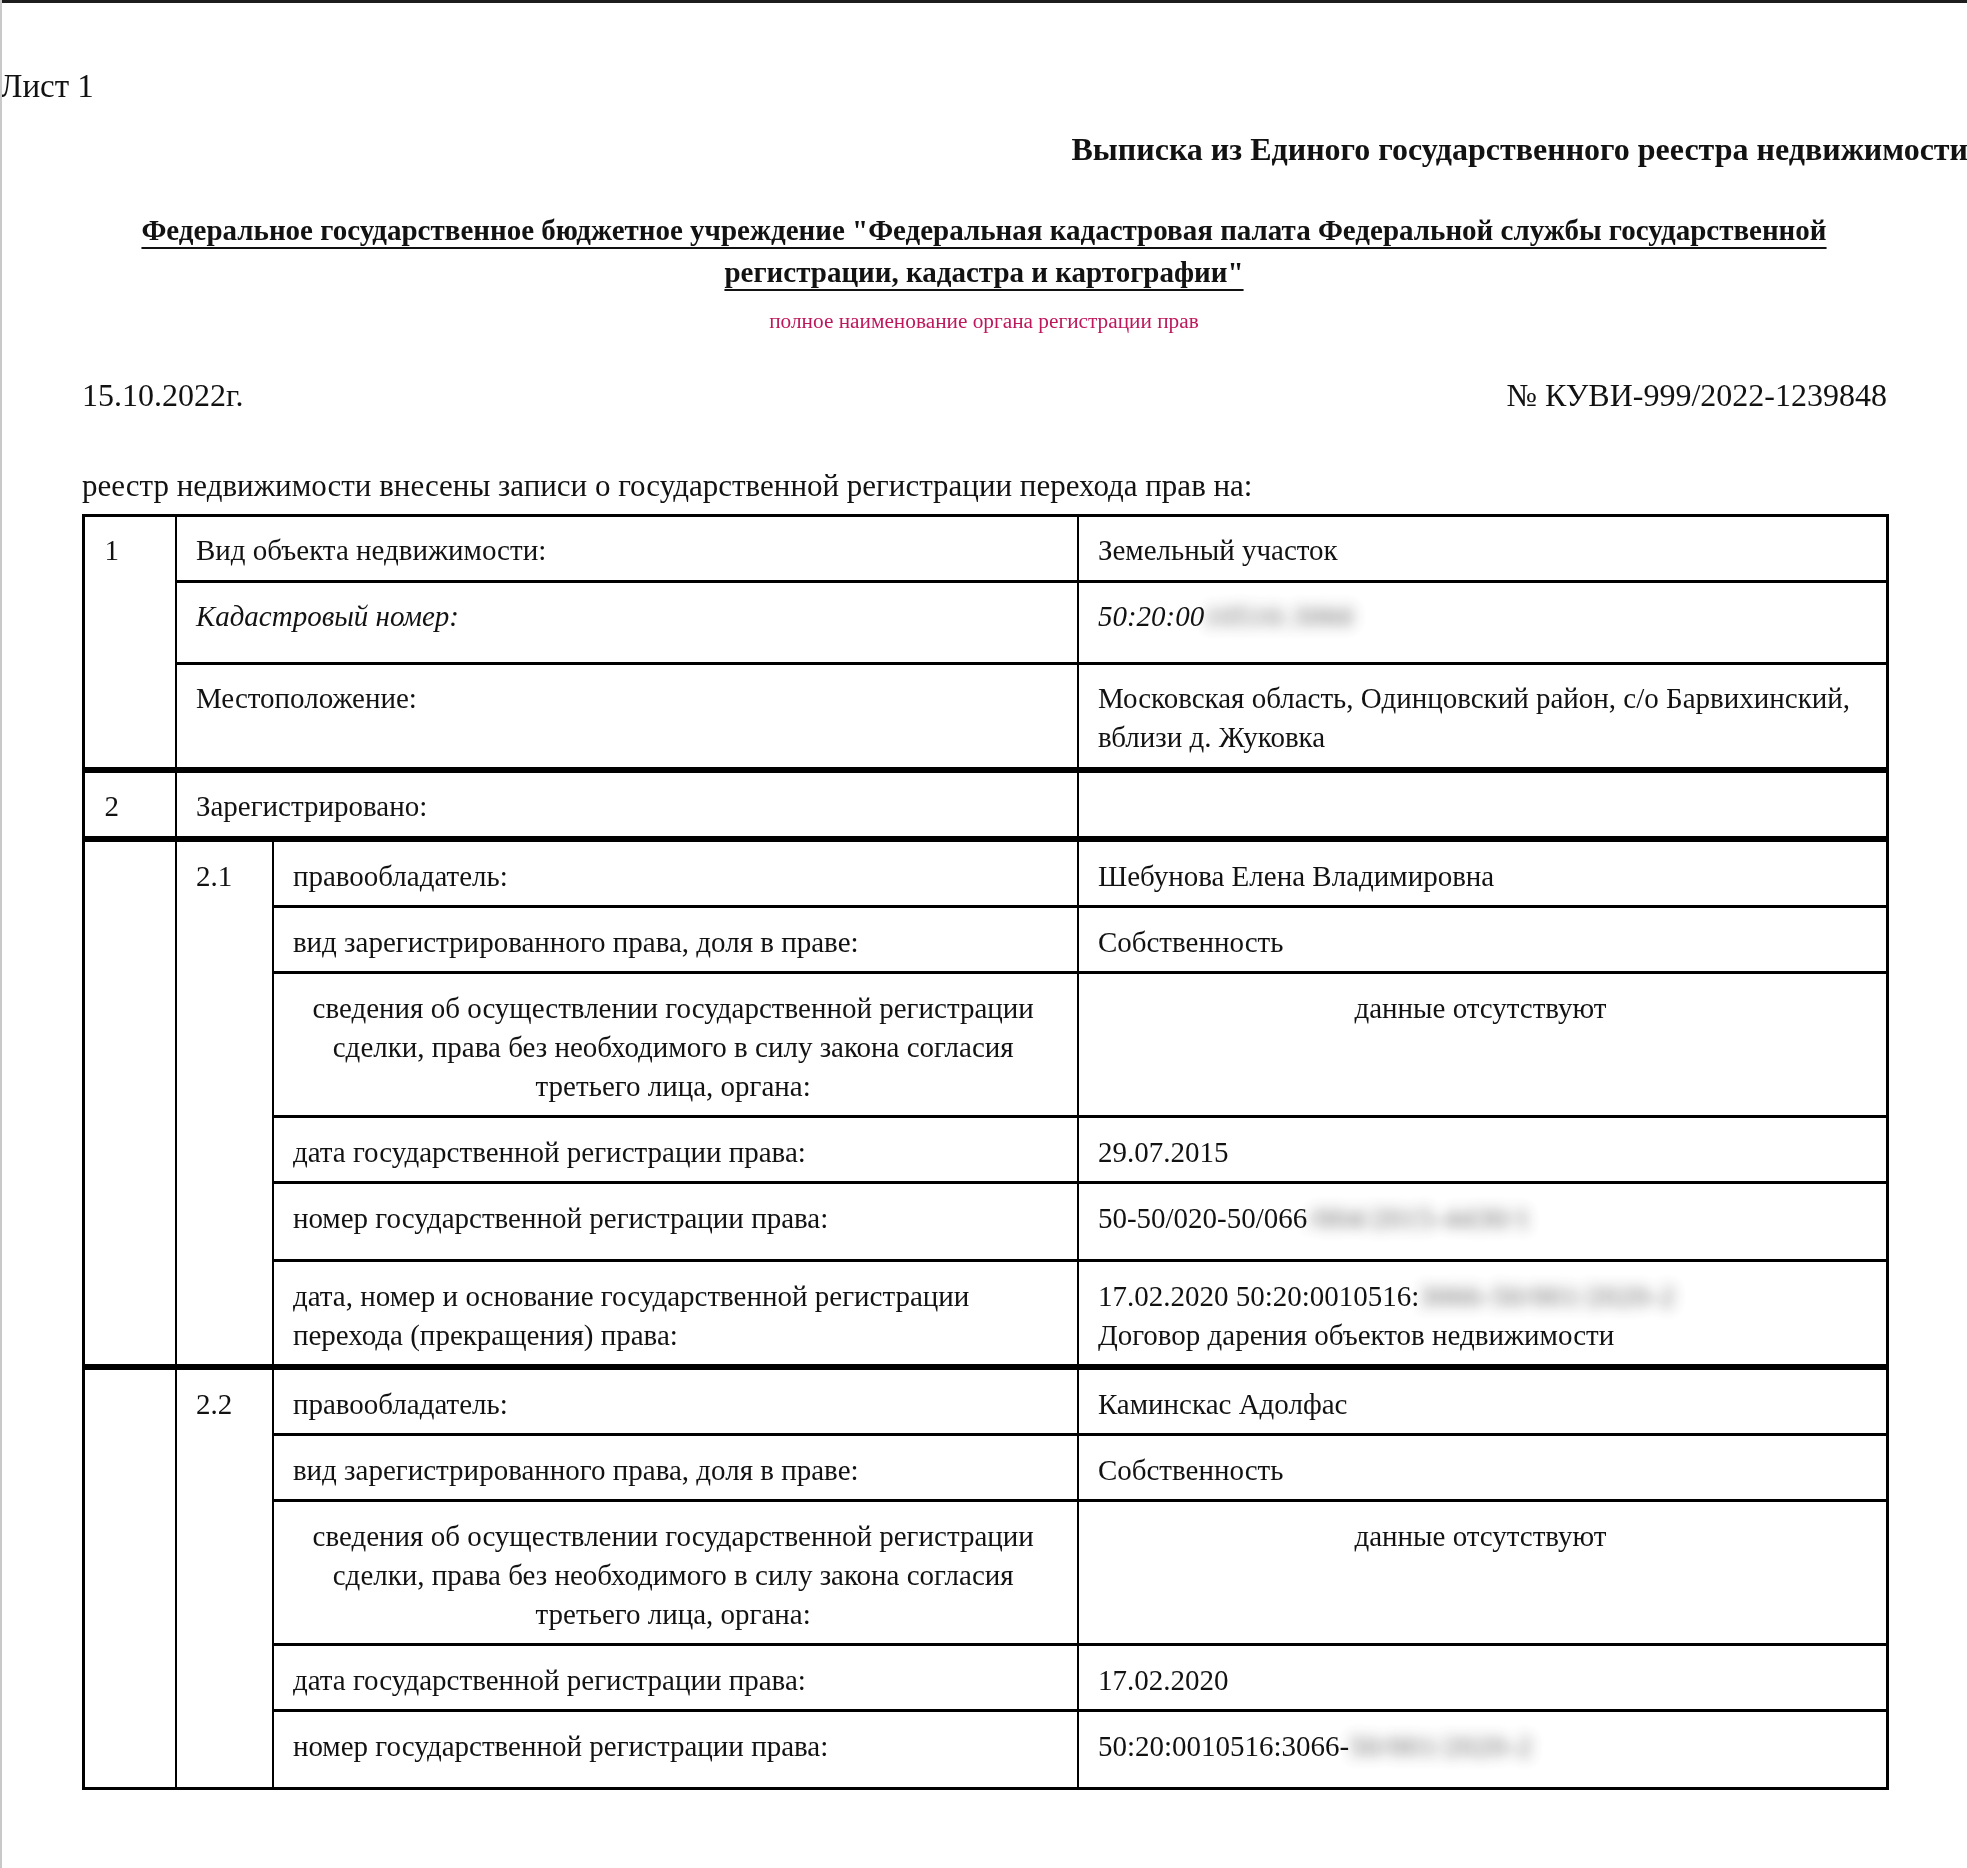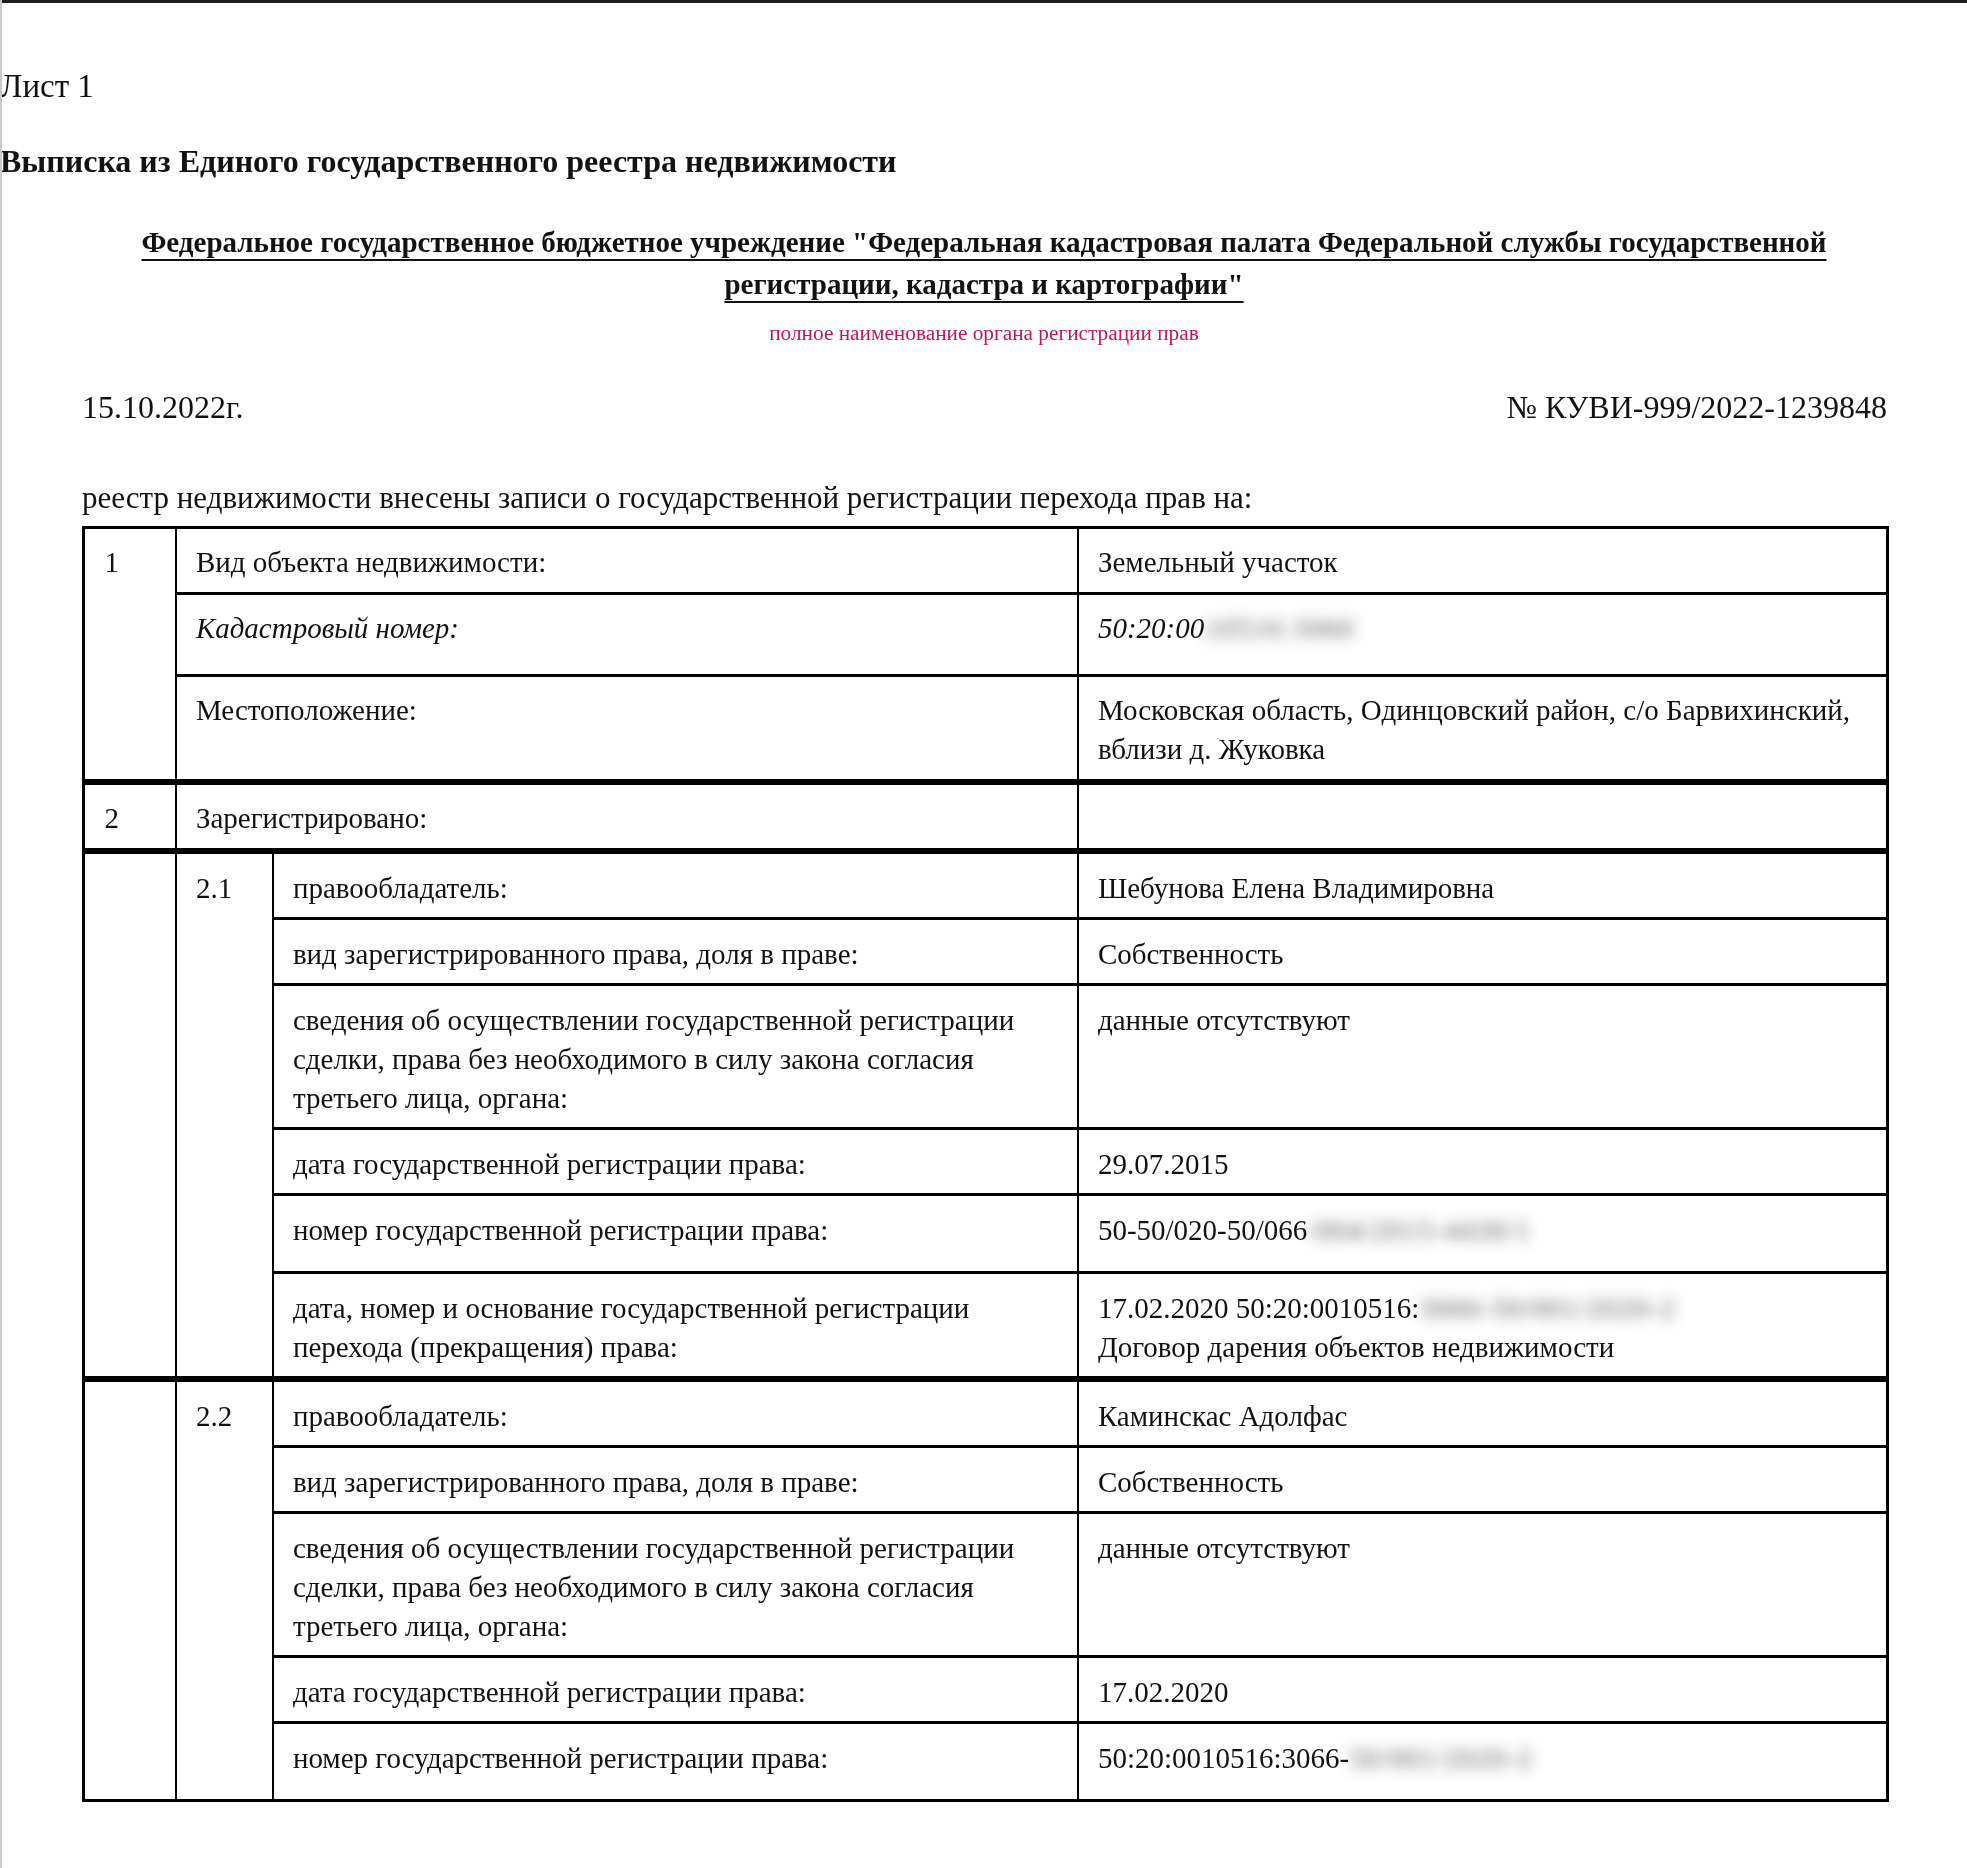--- a/index.html
+++ b/index.html
@@ -21,22 +21,22 @@
     position: absolute; top: 0; left: 0; width: 1.9px; height: 100%;
     background: #c9c9c9;
   }
   .sheet-label {
     padding: 68px 187px 0 0;
     text-align: left;
     font-size: 33px;
     line-height: 1.15;
   }
   .doc-title {
-    margin-top: 35px;
-    text-align: left;
+    margin-top: 23px;
+    text-align: right;
     font-size: 32px;
     font-weight: bold;
     line-height: 1.25;
   }
   .org-name {
     margin-top: 41px;
     text-align: center;
     font-size: 29px;
     font-weight: bold;
     line-height: 1.44;
@@ -85,21 +85,21 @@
   td.num2 { padding-left: 11.6px; }
   td.val  { padding-left: 25px; }
   tr.sep td { border-top-width: 6.8px; }
   
   .rA { height: 62px; }   
   .rB { height: 82px; font-style: italic; }   
   .rC { height: 103px; }  
   .rD { height: 54px; }   
   .rE { height: 66px; }   
   .rF { height: 64px; }   
-  .rG { height: 128px; }  
+  .rG { height: 128px; text-align: center; }  
   .rH { height: 64px; }   
   .rI { height: 78px; }   
   .rJ { height: 89px; }   
   .blur {
     filter: blur(6.8px);
     color: #3c3c3c;
     opacity: 0.85;
     letter-spacing: 1px;
     user-select: none;
   }

